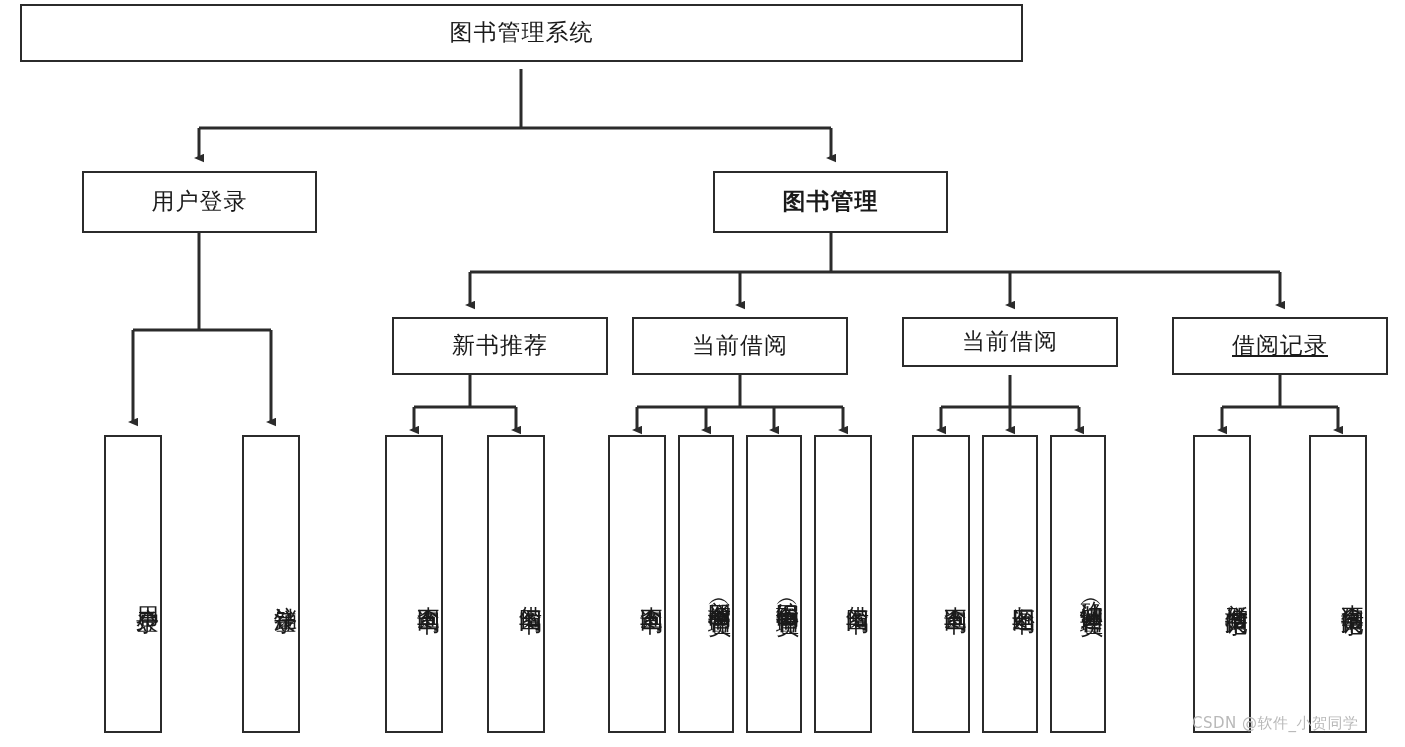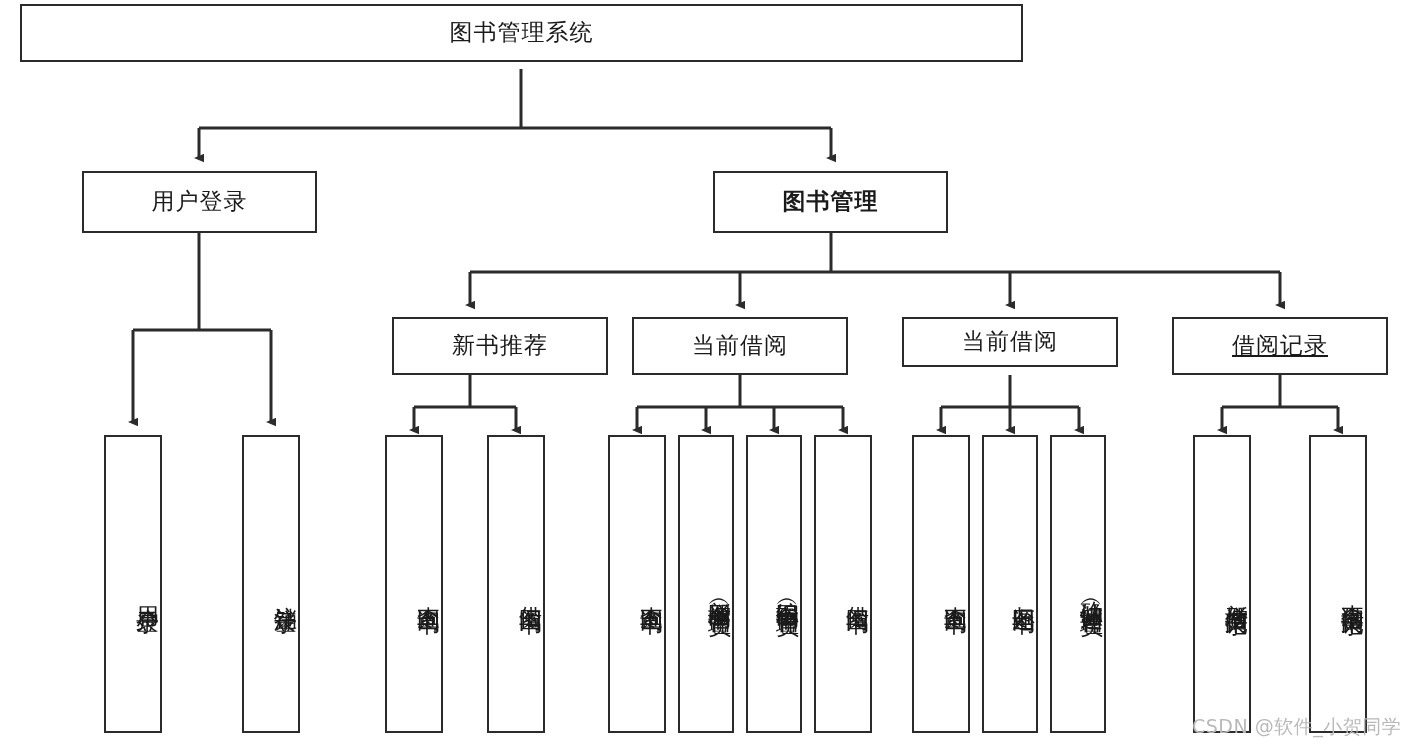--- a/index.html
+++ b/index.html
@@ -55,21 +55,21 @@
   }
   .node.vert .label {
     writing-mode: vertical-rl;
     text-orientation: upright;
     white-space: normal;
   }
   #watermark {
     position: absolute;
     left: 1192px;
     top: 714px;
-    font-size: 19px;
+    font-size: 15px;
     color: #b9b9b9;
     letter-spacing: 0.5px;
     white-space: nowrap;
     font-family: "DejaVu Sans", "Liberation Sans", sans-serif;
   }
 </style>
 </head>
 <body>
 
 <div id="canvas">

